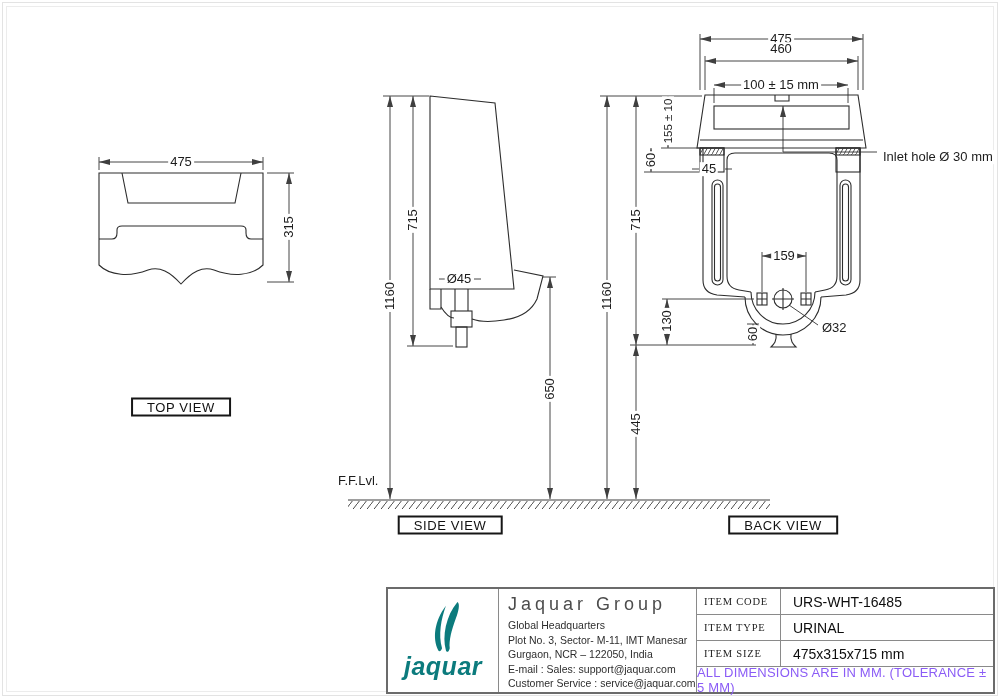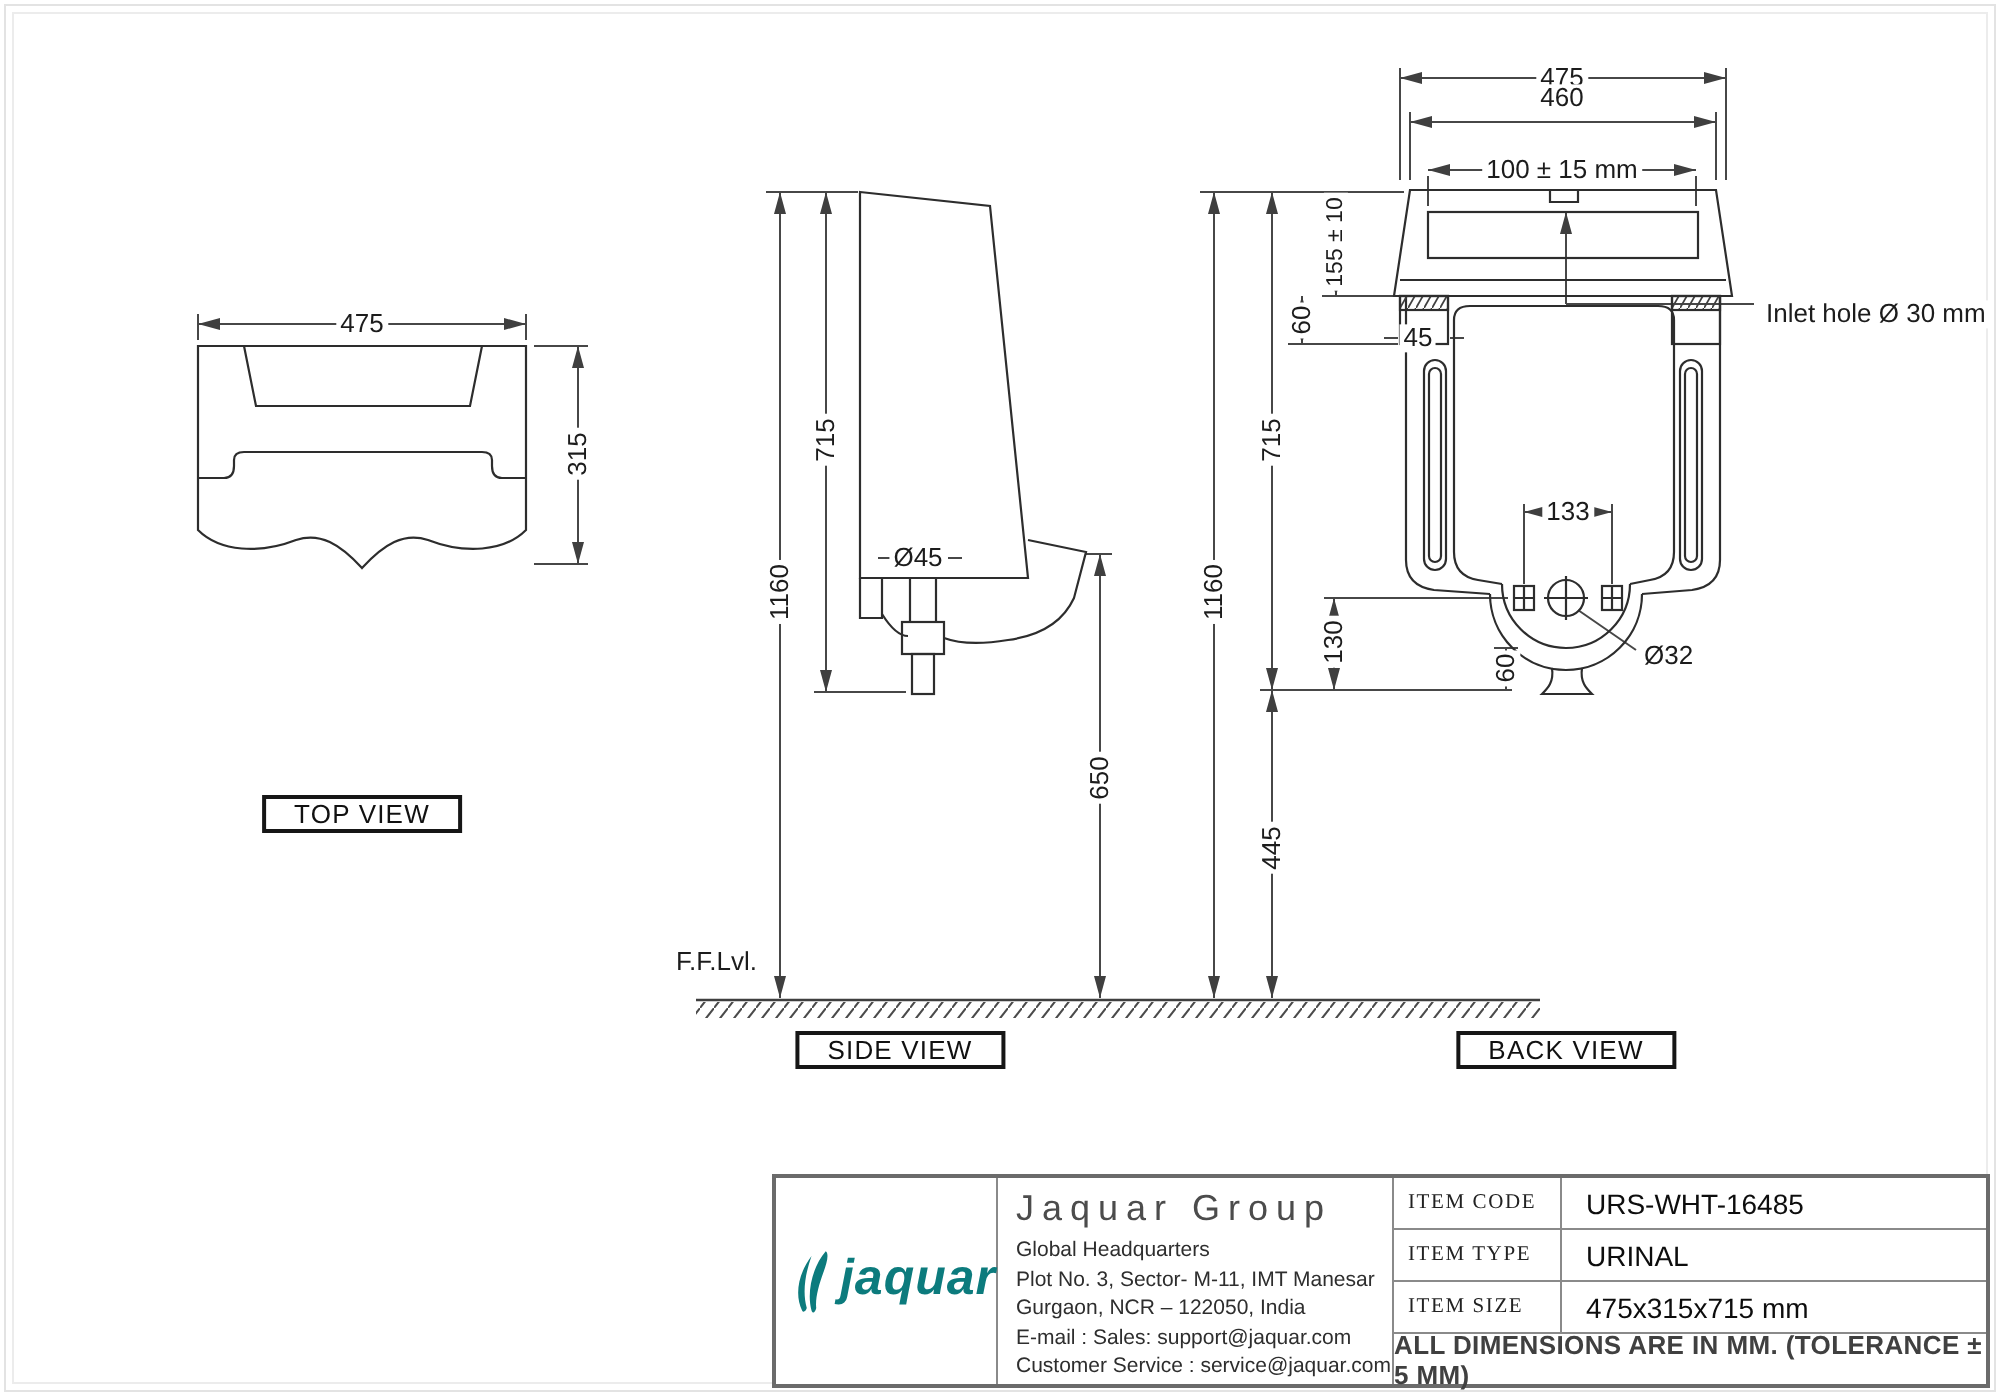--- a/index.html
+++ b/index.html
@@ -10,34 +10,34 @@
   svg.lw{position:absolute;left:0;top:0;}
   .t{position:absolute;transform:translate(-50%,-50%);font-size:13px;color:#1c1c1c;
      background:#fff;padding:0 2px;white-space:nowrap;line-height:1.05;}
   .rot{transform:translate(-50%,-50%) rotate(-90deg);}
   .tl{transform:translate(0,-50%);}
   .sm{font-size:11.5px;}
   .vbox{position:absolute;transform:translate(-50%,-50%);border:2px solid #161616;background:#fff;
      padding:0 14px;font-size:13px;letter-spacing:.6px;color:#111;white-space:nowrap;}
   .tb{position:absolute;left:386px;top:587px;width:609px;height:107px;border:2px solid #6b6b6b;
      display:flex;box-sizing:border-box;background:#fff;}
-  .tb-logo{width:110px;border-right:1px solid #8a8a8a;display:flex;flex-direction:row;
+  .tb-logo{width:110px;border-right:1px solid #8a8a8a;display:flex;flex-direction:column;
      align-items:center;justify-content:center;text-align:center;}
   .logo-word{color:#0c7b7d;font-weight:bold;font-style:italic;font-size:25px;letter-spacing:.5px;margin-top:-2px;}
   .tb-addr{width:198px;border-right:1px solid #8a8a8a;padding:5px 9px;box-sizing:border-box;}
   .company{font-size:18px;letter-spacing:4px;color:#4c4c4c;white-space:nowrap;margin-bottom:3px;}
   .addr-line{font-size:10.5px;color:#2e2e2e;letter-spacing:0;line-height:14.6px;white-space:nowrap;}
   .tb-items{flex:1;display:flex;flex-direction:column;}
   .ti-row{display:flex;border-bottom:1px solid #8a8a8a;flex:1;min-height:0;}
   .ti-row:last-child{border-bottom:none;}
   .ti-key{width:76px;border-right:1px solid #8a8a8a;display:flex;align-items:center;padding-left:7px;
      font-family:"Liberation Serif","DejaVu Serif",serif;font-size:10.5px;letter-spacing:.8px;color:#222;}
   .ti-val{flex:1;display:flex;align-items:center;padding-left:12px;font-size:14px;font-weight:500;color:#0d0d0d;}
-  .ti-note{flex:1;display:flex;align-items:center;justify-content:center;font-size:13px;font-weight:700;
-     color:#404040;letter-spacing:.2px;}
+  .ti-note{flex:1;display:flex;align-items:center;justify-content:center;font-size:13px;font-weight:400;
+     color:#8b5cf6;letter-spacing:.2px;}
 </style>
 </head>
 <body>
 
 <div id="sheet">
   <div class="frame1"></div>
   <div class="frame2"></div>
 
   <svg class="lw" width="1000" height="698" viewBox="0 0 1000 698">
     <defs>
@@ -133,21 +133,21 @@
   <span class="t tl" style="left:336px;top:481px">F.F.Lvl.</span>
 
   <span class="t" style="left:781px;top:39px">475</span>
   <span class="t" style="left:781px;top:49px">460</span>
   <span class="t" style="left:781px;top:85px">100 ± 15 mm</span>
   <span class="t rot sm" style="left:668px;top:121px">155 ± 10</span>
   <span class="t rot" style="left:651px;top:160px">60</span>
   <span class="t" style="left:709px;top:169px">45</span>
   <span class="t rot" style="left:636px;top:220px">715</span>
   <span class="t rot" style="left:607px;top:296px">1160</span>
-  <span class="t" style="left:784px;top:256px">133</span>
+  <span class="t" style="left:784px;top:256px">159</span>
   <span class="t rot" style="left:667px;top:321px">130</span>
   <span class="t rot" style="left:753px;top:334px">60</span>
   <span class="t rot" style="left:636px;top:424px">445</span>
   <span class="t tl" style="left:820px;top:328px">Ø32</span>
   <span class="t tl" style="left:881px;top:157px">Inlet hole Ø 30 mm</span>
 
   <span class="vbox" style="left:181px;top:407px">TOP VIEW</span>
   <span class="vbox" style="left:450px;top:525px">SIDE VIEW</span>
   <span class="vbox" style="left:783px;top:525px">BACK VIEW</span>
 

